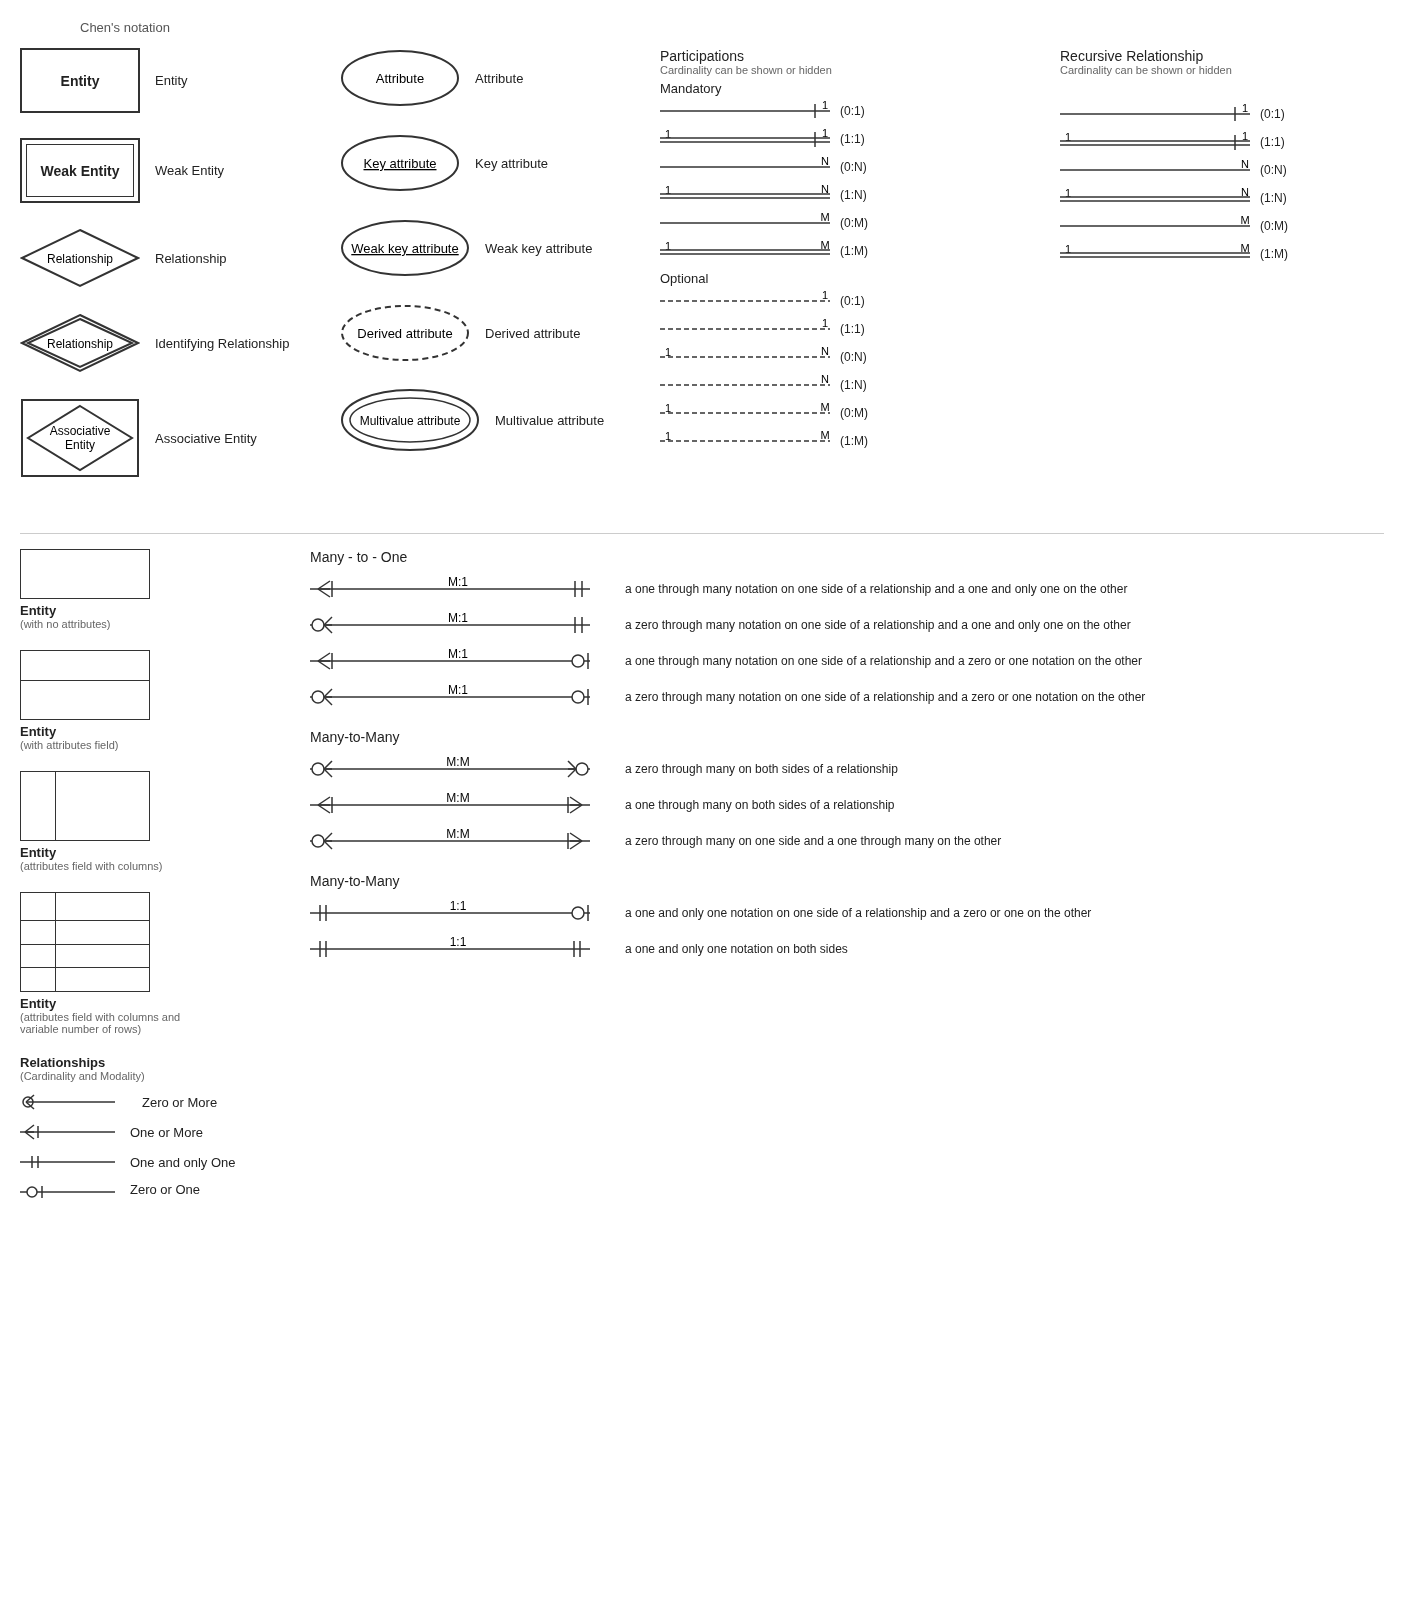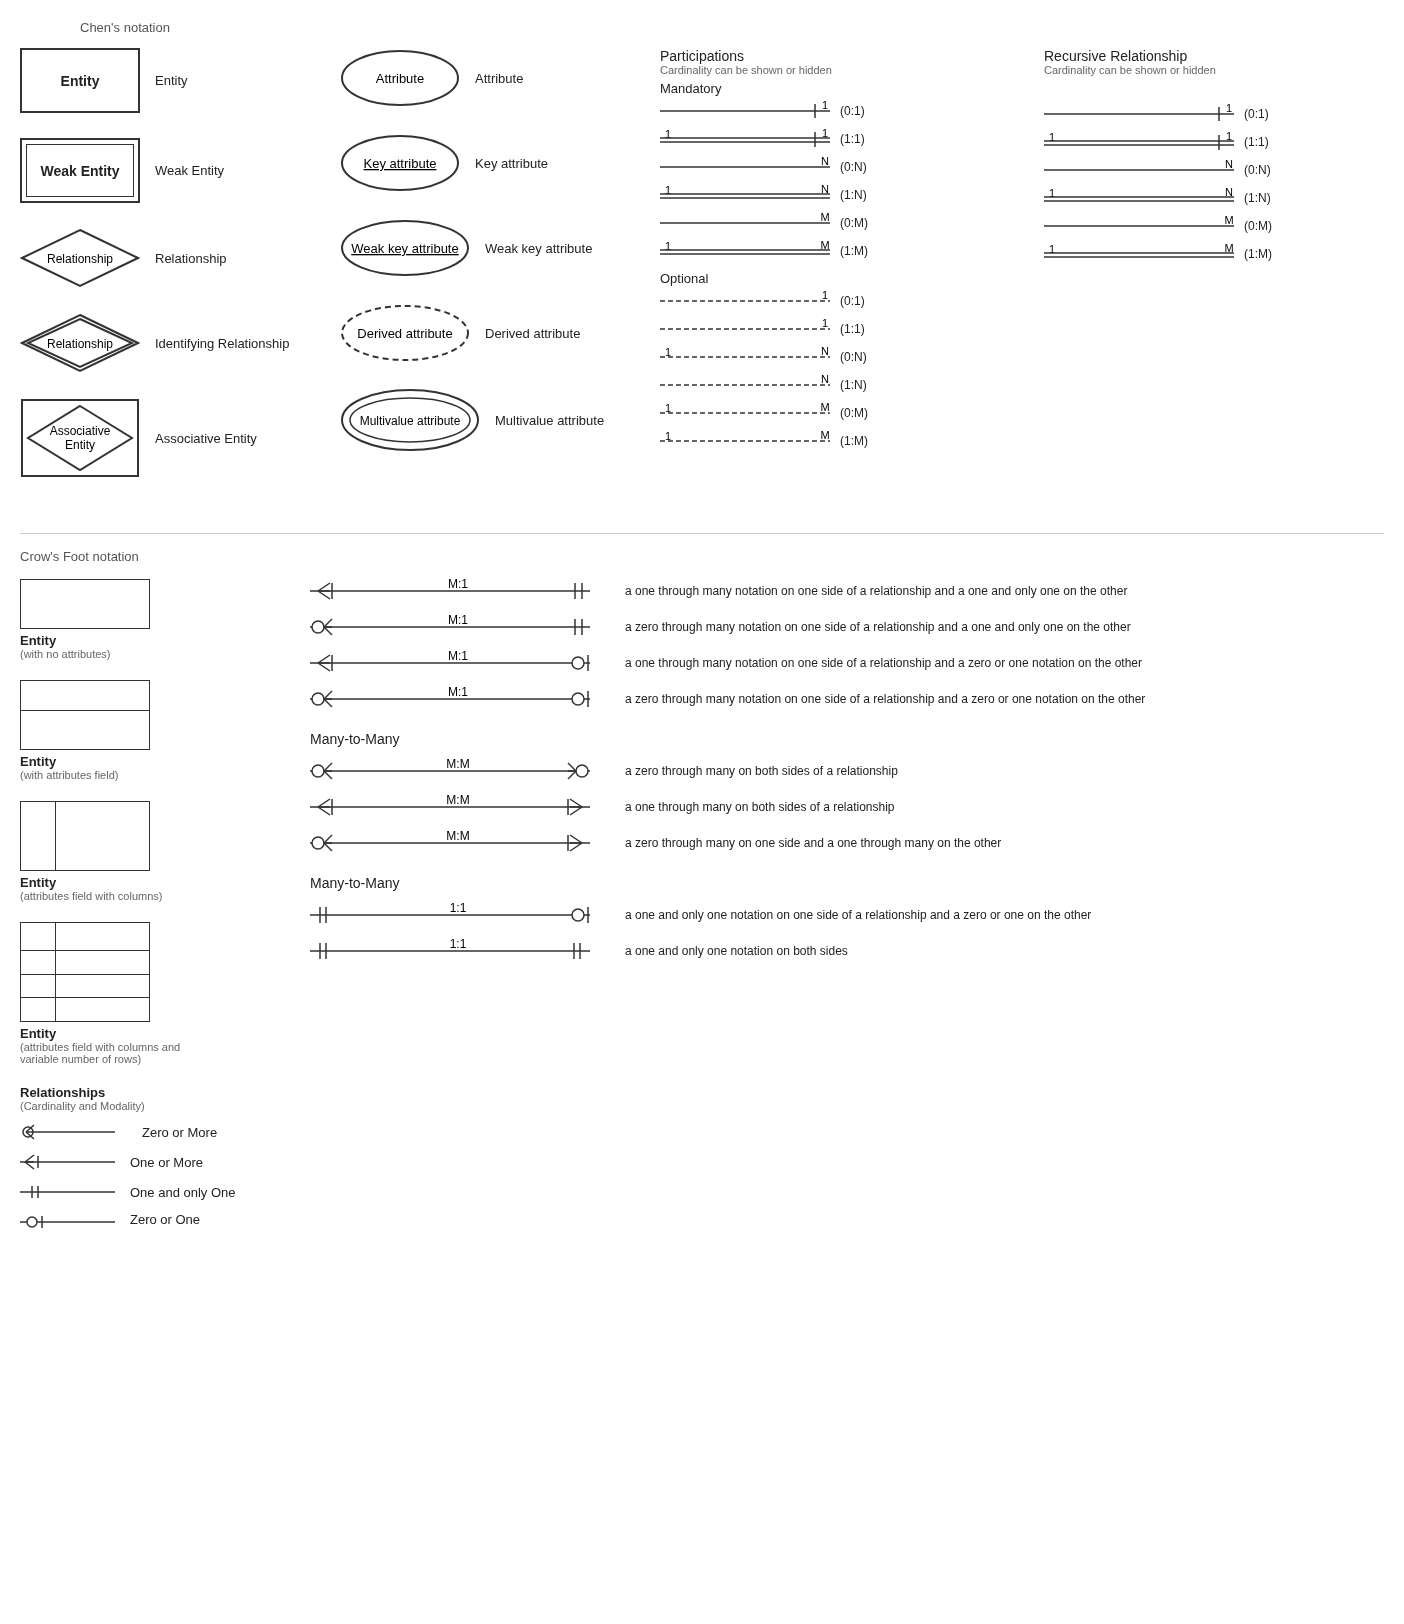--- a/index.html
+++ b/index.html
@@ -172,21 +172,21 @@
           <svg width="140" height="65" viewBox="0 0 140 65">
             <ellipse cx="70" cy="32" rx="68" ry="30" fill="white" stroke="#333" stroke-width="2"></ellipse>
             <ellipse cx="70" cy="32" rx="60" ry="22" fill="white" stroke="#333" stroke-width="1.5"></ellipse>
             <text x="70" y="37" text-anchor="middle" font-size="12" font-family="Arial">Multivalue attribute</text>
           </svg>
         </div>
         <span style="font-size:13px;">Multivalue attribute</span>
       </div>
     </div>
 
-    <div style="flex:1; display:flex; gap:4px;">
+    <div style="flex:1; display:flex; gap:20px;">
 
       <div style="width:380px;">
         <div style="margin-bottom:5px;">
           <div style="font-size:14px;font-weight:normal;">Participations</div>
           <div style="font-size:11px;color:#666;margin-bottom:5px;">Cardinality can be shown or hidden</div>
         </div>
         <div style="font-size:13px;margin-bottom:5px;">Mandatory</div>
 
         <div style="display:flex;align-items:center;margin-bottom:8px;">
           <svg width="180" height="20" viewBox="0 0 180 20">
@@ -359,21 +359,20 @@
           </svg>
           <span style="font-size:12px;">(1:M)</span>
         </div>
       </div>
     </div>
   </div>
 
   <hr style="border:none;border-top:1px solid #ccc;margin:10px 0 15px 0;">
 
   <div>
-    <div class="section-title" style="margin-bottom:15px;">Crow's Foot notation</div>
 
     <div style="display:flex; gap:30px;">
 
       <div style="width:260px;">
 
         <div style="margin-bottom:20px;">
           <div style="width:130px;height:50px;border:1.5px solid #333;"></div>
           <div style="margin-top:4px;">
             <div class="entity-label">Entity</div>
             <div class="entity-sublabel">(with no attributes)</div>
@@ -469,20 +468,21 @@
               <circle cx="12" cy="10" r="5" fill="white" stroke="#333" stroke-width="1.5"></circle>
               <line x1="22" y1="4" x2="22" y2="16" stroke="#333" stroke-width="1.5"></line>
             </svg>
             <span style="font-size:13px;">Zero or One</span>
           </div>
         </div>
       </div>
 
       <div style="flex:1;">
 
+        <div style="font-size:14px;margin-bottom:12px;">Many - to - One</div>
 
         <div style="display:flex;align-items:center;margin-bottom:12px;gap:15px;">
           <svg width="300" height="24" viewBox="0 0 300 24">
 
             <line x1="0" y1="12" x2="280" y2="12" stroke="#333" stroke-width="1.5"></line>
 
             <line x1="20" y1="4" x2="8" y2="12" stroke="#333" stroke-width="1.5"></line>
             <line x1="20" y1="20" x2="8" y2="12" stroke="#333" stroke-width="1.5"></line>
             <line x1="20" y1="12" x2="8" y2="12" stroke="#333" stroke-width="1.5"></line>
             <line x1="22" y1="4" x2="22" y2="20" stroke="#333" stroke-width="1.5"></line>

